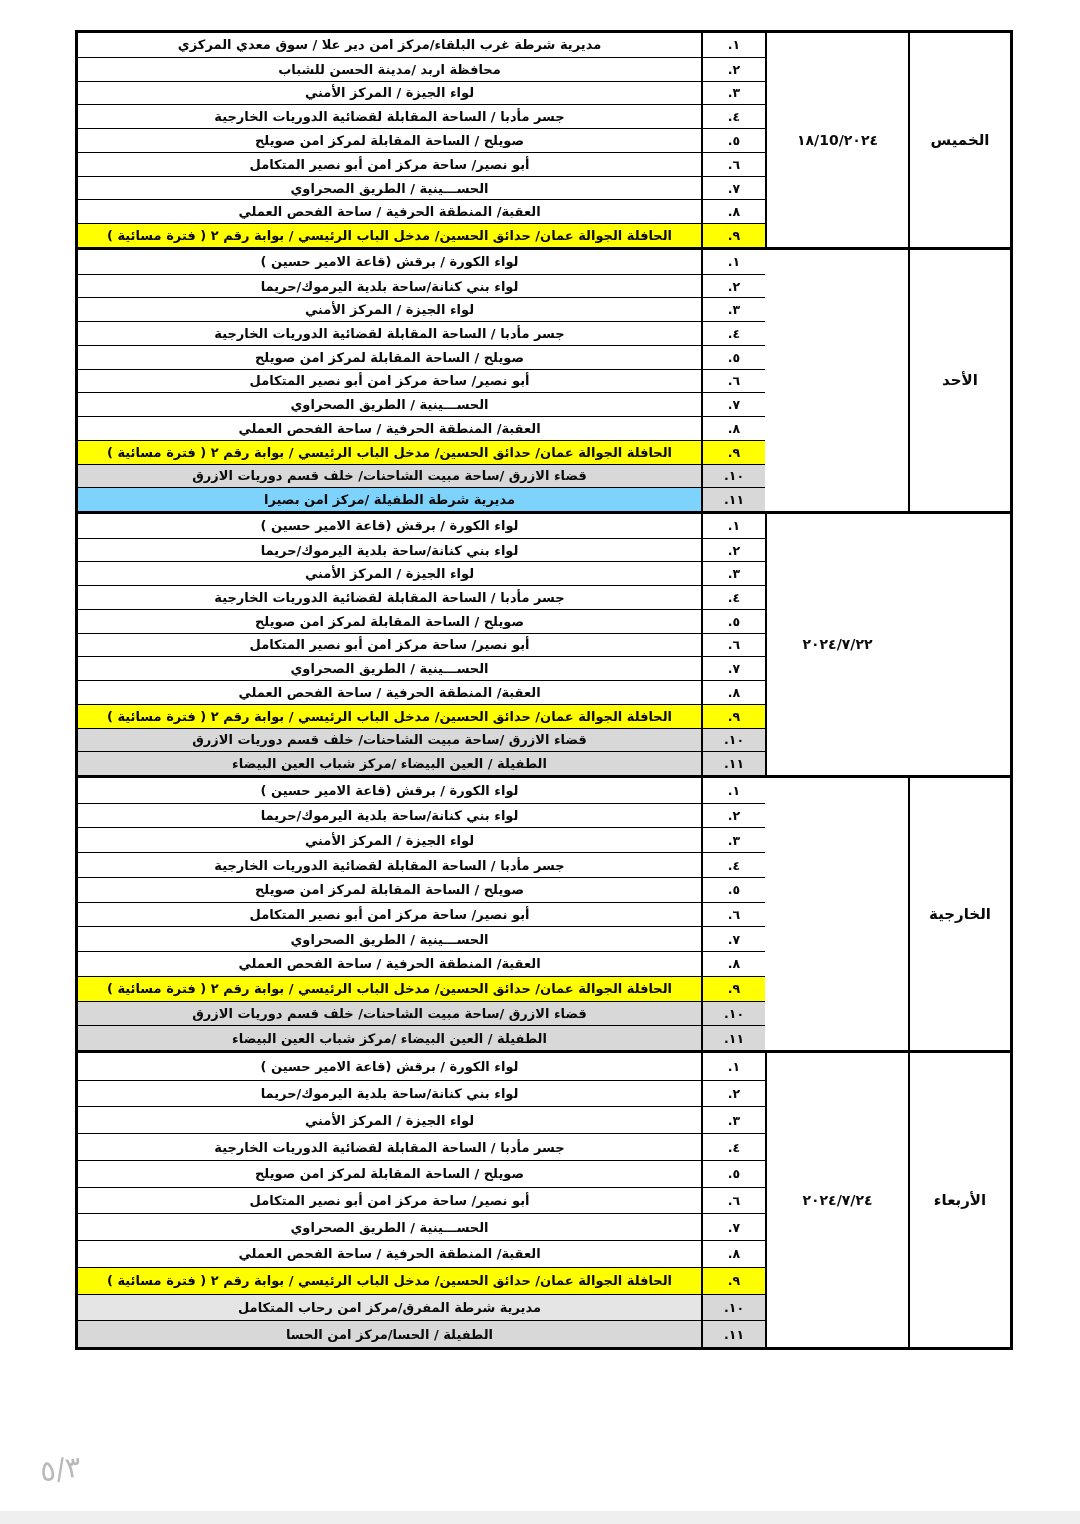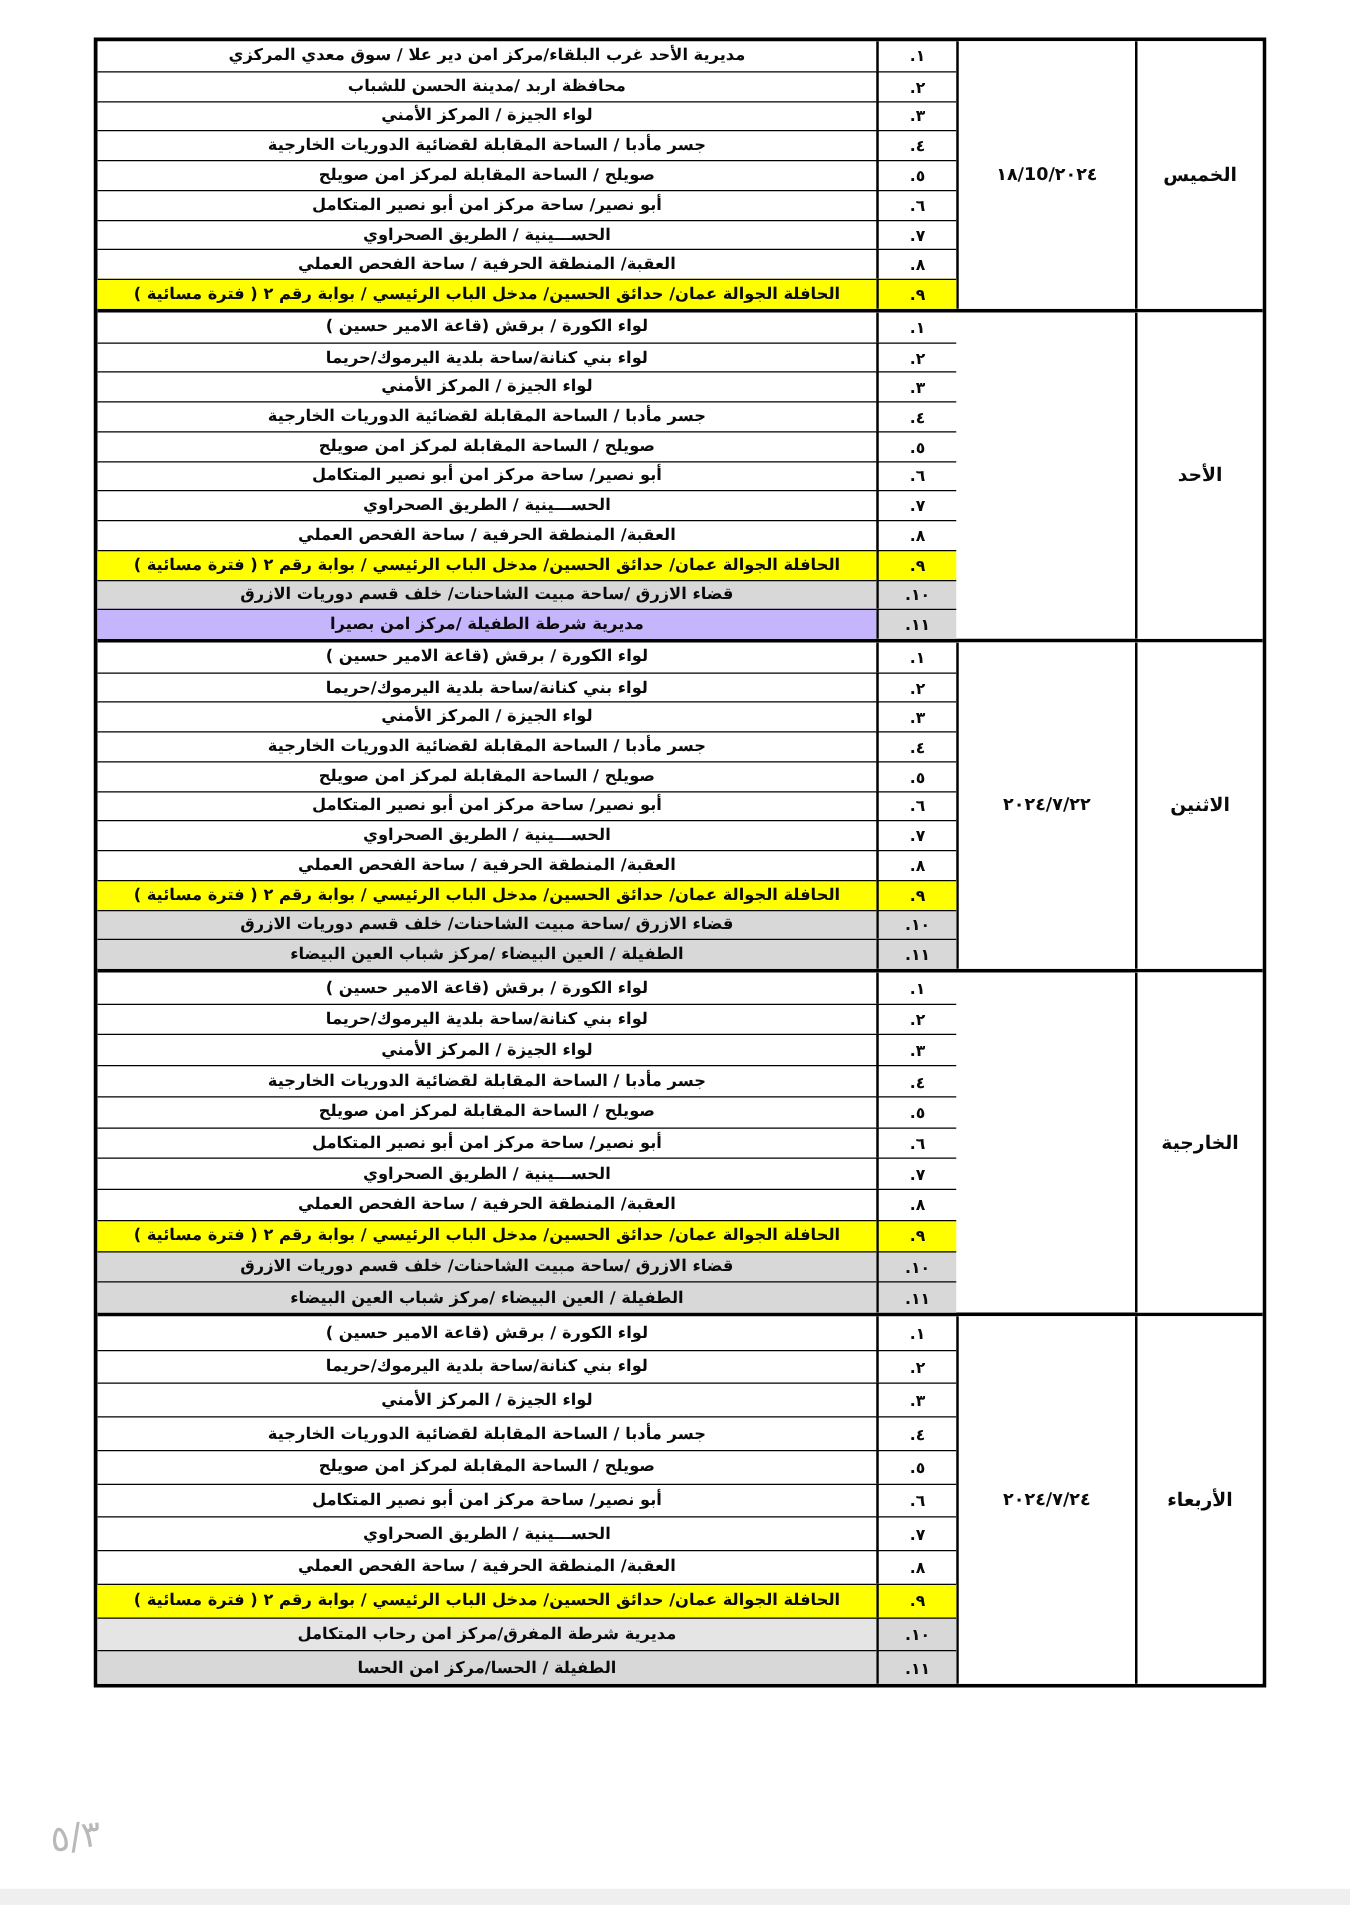--- a/index.html
+++ b/index.html
@@ -95,21 +95,21 @@
 </style>
 </head>
 <body>
 
 <div class="page">
   <div class="schedule-table" id="schedule-table">
       <div class="block" style="height: 214px; grid-template-rows: repeat(9, 1fr);">
         <div class="cell cell-day">الخميس</div>
         <div class="cell cell-date">٢٠٢٤/10/١٨</div>
         <div class="cell cell-num" style="grid-row: 1;">١.</div>
-        <div class="cell cell-loc" style="grid-row: 1;">مديرية الأحد غرب البلقاء/مركز امن دير علا / سوق معدي المركزي</div>
+        <div class="cell cell-loc" style="grid-row: 1;">مديرية شرطة غرب البلقاء/مركز امن دير علا / سوق معدي المركزي</div>
         <div class="cell cell-num rt" style="grid-row: 2;">٢.</div>
         <div class="cell cell-loc rt" style="grid-row: 2; text-align: center;">محافظة اربد /مدينة الحسن للشباب</div>
         <div class="cell cell-num rt" style="grid-row: 3;">٣.</div>
         <div class="cell cell-loc rt" style="grid-row: 3;">لواء الجيزة / المركز الأمني</div>
         <div class="cell cell-num rt" style="grid-row: 4;">٤.</div>
         <div class="cell cell-loc rt" style="grid-row: 4;">جسر مأدبا / الساحة المقابلة لقضائية الدوريات الخارجية</div>
         <div class="cell cell-num rt" style="grid-row: 5;">٥.</div>
         <div class="cell cell-loc rt" style="grid-row: 5;">صويلح / الساحة المقابلة لمركز امن صويلح</div>
         <div class="cell cell-num rt" style="grid-row: 6;">٦.</div>
         <div class="cell cell-loc rt" style="grid-row: 6;">أبو نصير/ ساحة مركز امن أبو نصير المتكامل</div>
@@ -136,24 +136,23 @@
         <div class="cell cell-loc rt" style="grid-row: 6;">أبو نصير/ ساحة مركز امن أبو نصير المتكامل</div>
         <div class="cell cell-num rt" style="grid-row: 7;">٧.</div>
         <div class="cell cell-loc rt" style="grid-row: 7;">الحســـينية / الطريق الصحراوي</div>
         <div class="cell cell-num rt" style="grid-row: 8;">٨.</div>
         <div class="cell cell-loc rt" style="grid-row: 8;">العقبة/ المنطقة الحرفية / ساحة الفحص العملي</div>
         <div class="cell cell-num rt" style="grid-row: 9; background: rgb(255, 255, 0);">٩.</div>
         <div class="cell cell-loc rt" style="grid-row: 9; background: rgb(255, 255, 0);">الحافلة الجوالة عمان/ حدائق الحسين/ مدخل الباب الرئيسي / بوابة رقم ٢  ( فترة مسائية )</div>
         <div class="cell cell-num rt" style="grid-row: 10; background: rgb(216, 216, 216);">١٠.</div>
         <div class="cell cell-loc rt" style="grid-row: 10; background: rgb(216, 216, 216);">قضاء الازرق /ساحة مبيت الشاحنات/ خلف قسم دوريات الازرق</div>
         <div class="cell cell-num rt" style="grid-row: 11; background: rgb(216, 216, 216);">١١.</div>
-        <div class="cell cell-loc rt" style="grid-row: 11; background: #c4b5fd;">مديرية شرطة الطفيلة /مركز امن بصيرا</div>
+        <div class="cell cell-loc rt" style="grid-row: 11; background: #7dd3fc;">مديرية شرطة الطفيلة /مركز امن بصيرا</div>
       </div>
       <div class="block" style="height: 261px; grid-template-rows: repeat(11, 1fr);">
-        <div class="cell cell-day">الاثنين</div>
         <div class="cell cell-date">٢٠٢٤/٧/٢٢</div>
         <div class="cell cell-num" style="grid-row: 1;">١.</div>
         <div class="cell cell-loc" style="grid-row: 1;">لواء الكورة / برقش (قاعة الامير حسين )</div>
         <div class="cell cell-num rt" style="grid-row: 2;">٢.</div>
         <div class="cell cell-loc rt" style="grid-row: 2;">لواء بني كنانة/ساحة بلدية اليرموك/حريما</div>
         <div class="cell cell-num rt" style="grid-row: 3;">٣.</div>
         <div class="cell cell-loc rt" style="grid-row: 3;">لواء الجيزة / المركز الأمني</div>
         <div class="cell cell-num rt" style="grid-row: 4;">٤.</div>
         <div class="cell cell-loc rt" style="grid-row: 4;">جسر مأدبا / الساحة المقابلة لقضائية الدوريات الخارجية</div>
         <div class="cell cell-num rt" style="grid-row: 5;">٥.</div>

